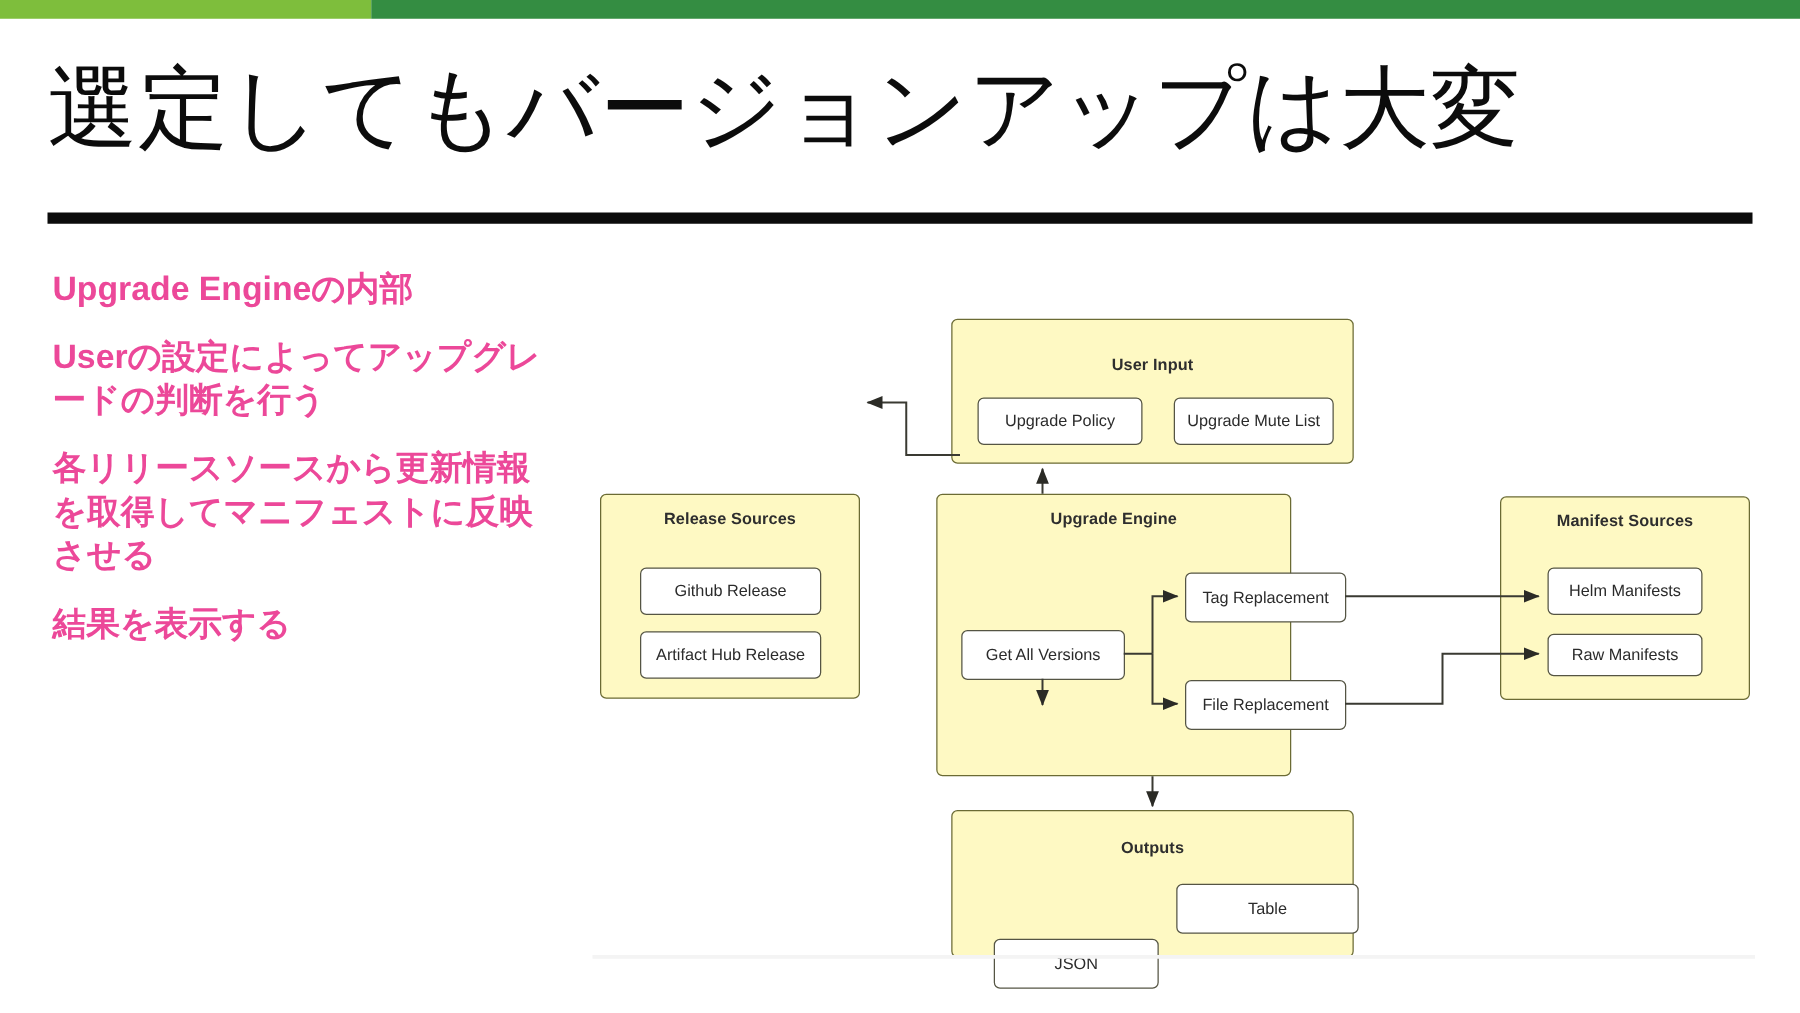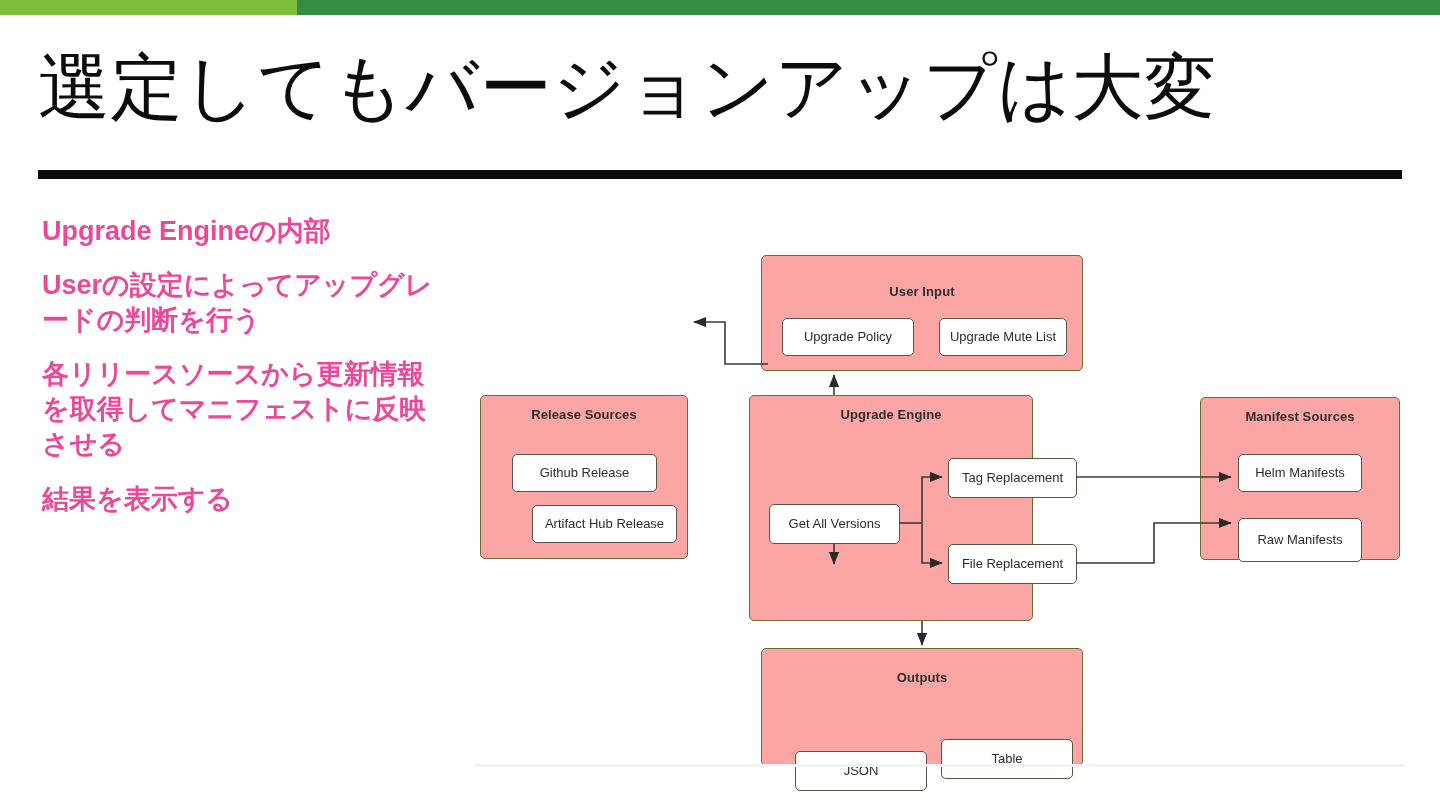--- a/index.html
+++ b/index.html
@@ -43,20 +43,21 @@
     position: absolute;
     left: 38px;
     top: 46px;
     width: 1180px;
     font-size: 72px;
     line-height: 1.15;
     font-weight: 400;
     color: #0c0c0c;
     letter-spacing: 0.5px;
     white-space: nowrap;
+    font-family: Liberation Serif, serif;
   }
   .title-rule {
     position: absolute;
     left: 38px;
     top: 170px;
     width: 1364px;
     height: 9px;
     background: #0b0b0b;
   }
 
@@ -90,21 +91,21 @@
     left: 474px;
     top: 764px;
     width: 930px;
     height: 3px;
     background: #f4f4f4;
   }
 
   
   .group {
     position: absolute;
-    background: #fca5a5;
+    background: #fef9c3;
     border: 1.6px solid #6b6b34;
     border-radius: 5px;
     box-sizing: border-box;
   }
   .group-title {
     position: absolute;
     left: 0;
     right: 0;
     text-align: center;
     font-size: 13px;
@@ -161,40 +162,40 @@
 
   <div class="group" style="left:287px; top:19px; width:322px; height:116px;">
     <div class="group-title" style="top:28px;">User Input</div>
     <div class="node" style="left:20px; top:62px; width:132px; height:38px;">Upgrade Policy</div>
     <div class="node" style="left:177px; top:62px; width:128px; height:38px;">Upgrade Mute List</div>
   </div>
 
   <div class="group" style="left:6px; top:159px; width:208px; height:164px;">
     <div class="group-title" style="top:11px;">Release Sources</div>
     <div class="node" style="left:31px; top:58px; width:145px; height:38px;">Github Release</div>
-    <div class="node" style="left:31px; top:109px; width:145px; height:38px;margin-left:20px;">Artifact Hub Release</div>
+    <div class="node" style="left:31px; top:109px; width:145px; height:38px;">Artifact Hub Release</div>
   </div>
 
   <div class="group" style="left:275px; top:159px; width:284px; height:226px;">
     <div class="group-title" style="top:11px;">Upgrade Engine</div>
     <div class="node" style="left:19px; top:108px; width:131px; height:40px;">Get All Versions</div>
     <div class="node" style="left:198px; top:148px; width:129px; height:40px;">File Replacement</div>
     <div class="node" style="left:198px; top:62px; width:129px; height:40px;">Tag Replacement</div>
   </div>
 
   <div class="group" style="left:726px; top:161px; width:200px; height:163px;">
     <div class="group-title" style="top:11px;">Manifest Sources</div>
     <div class="node" style="left:37px; top:56px; width:124px; height:38px;">Helm Manifests</div>
-    <div class="node" style="left:37px; top:120px; width:124px; height:44px;">Raw Manifests</div>
+    <div class="node" style="left:37px; top:109px; width:124px; height:34px;">Raw Manifests</div>
   </div>
 
   <div class="group" style="left:287px; top:412px; width:322px; height:118px;">
     <div class="group-title" style="top:21px;">Outputs</div>
     <div class="node" style="left:33px; top:58px; width:132px; height:40px;margin-top:44px;">JSON</div>
-    <div class="node" style="left:179px; top:58px; width:132px; height:40px;margin-top:32px;">Table</div>
+    <div class="node" style="left:179px; top:58px; width:146px; height:40px;">Table</div>
   </div>
 
 </div>
 
 <svg class="connectors" viewBox="0 0 930 530" width="930" height="530">
   <defs>
     <marker id="arrowend" markerWidth="9" markerHeight="9" refX="7.5" refY="3.2" orient="auto" markerUnits="strokeWidth">
       <path d="M0,0 L8,3.2 L0,6.4 Z" fill="#2b2b26"></path>
     </marker>
   </defs>

